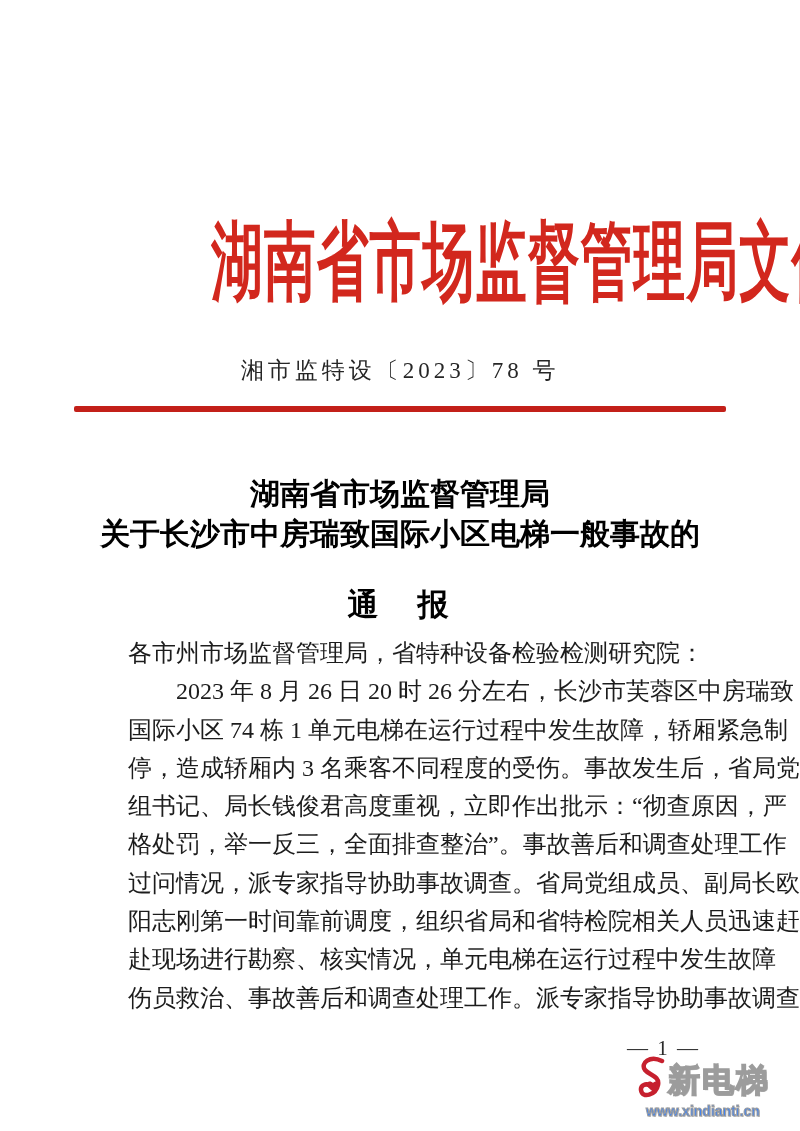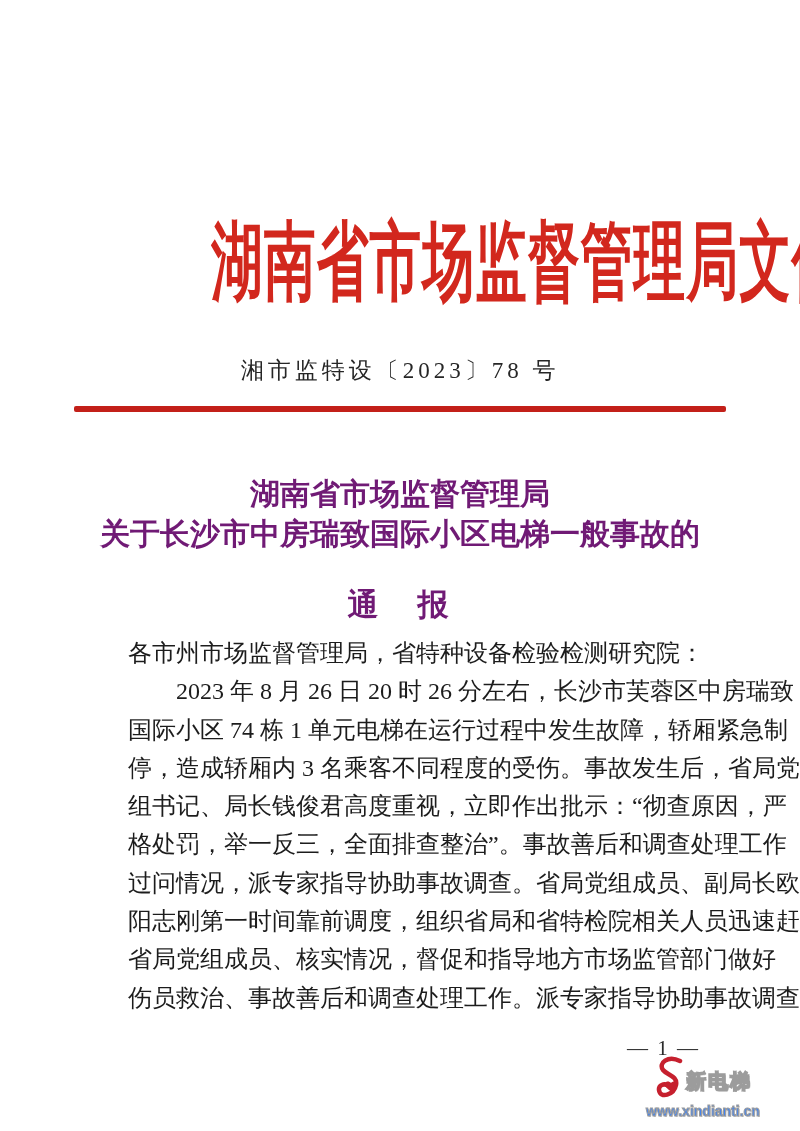--- a/index.html
+++ b/index.html
@@ -54,21 +54,21 @@
     border-radius: 2px;
   }
 
   
   .notice-title {
     position: absolute;
     top: 474px; left: 50px;
     width: 700px;
     text-align: center;
     font-weight: bold;
-    color: #701a75;
+    color: #000000;
   }
   .notice-title .t1 { font-size: 30px; line-height: 40px; }
   .notice-title .t2 { font-size: 30px; line-height: 40px; white-space: nowrap; }
   .notice-title .t3 { font-size: 31px; line-height: 42px; letter-spacing: 4px; margin-top: 30px; }
 
   
   .body-text {
     position: absolute;
     top: 634px; left: 100px;
     width: 600px;
@@ -105,21 +105,21 @@
     width: 190px;
     text-align: center;
     font-family: "Liberation Sans", "DejaVu Sans", sans-serif;
   }
   .wm-row {
     display: flex;
     align-items: center;
     justify-content: center;
   }
   .logo-cn {
-    font-size: 20px;
+    font-size: 32px;
     font-weight: bold;
     letter-spacing: 2px;
     color: #fbfbfb;
     -webkit-text-stroke: 1.6px var(--logo_gray, #9c9c9c);
     text-shadow: 1px 1px 0 #bdbdbd;
     white-space: nowrap;
   }
   .logo-url {
     margin-top: -3px;
     font-size: 14px;
@@ -152,21 +152,21 @@
 
   <div class="body-text">
     <div class="line">各市州市场监督管理局，省特种设备检验检测研究院：</div>
     <div class="line fill indent">2023 年 8 月 26 日 20 时 26 分左右，长沙市芙蓉区中房瑞致</div>
     <div class="line fill">国际小区 74 栋 1 单元电梯在运行过程中发生故障，轿厢紧急制</div>
     <div class="line fill">停，造成轿厢内 3 名乘客不同程度的受伤。事故发生后，省局党</div>
     <div class="line fill">组书记、局长钱俊君高度重视，立即作出批示：“彻查原因，严</div>
     <div class="line fill">格处罚，举一反三，全面排查整治”。事故善后和调查处理工作</div>
     <div class="line fill">过问情况，派专家指导协助事故调查。省局党组成员、副局长欧</div>
     <div class="line fill">阳志刚第一时间靠前调度，组织省局和省特检院相关人员迅速赶</div>
-    <div class="line fill">省局党组成员、核实情况，督促和指导地方市场监管部门做好</div>
+    <div class="line fill">赴现场进行勘察、核实情况，单元电梯在运行过程中发生故障</div>
     <div class="line fill">伤员救治、事故善后和调查处理工作。派专家指导协助事故调查</div>
   </div>
 
   <div class="pagenum">— 1 —</div>
 
   <div class="watermark">
     <div class="wm-row">
       <span>
         <svg class="logo-icon-svg" width="30" height="50" viewBox="0 0 30 50">
           <path d="M26 5 C14 -1 4 7 9 14 C13 19 24 20 22 29 C20 39 6 43 5 34 C4.4 29 10 27 14 29.5" fill="none" stroke="#c6202e" stroke-width="4.5" stroke-linecap="round"></path>

